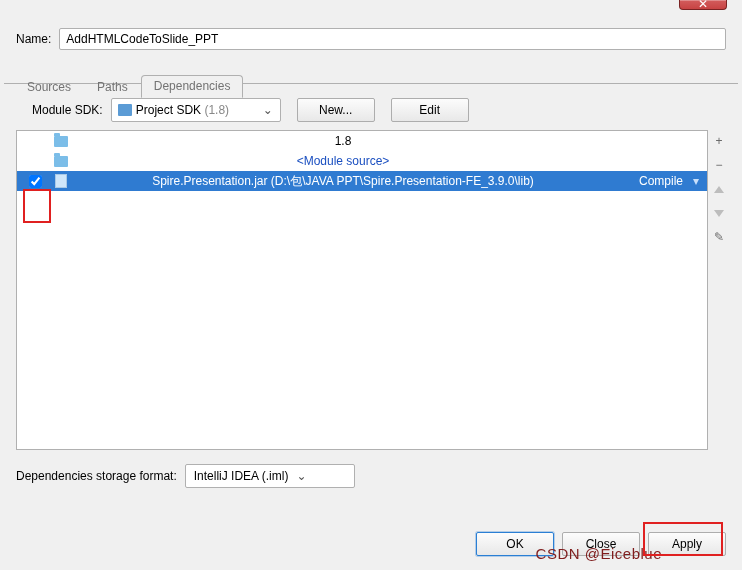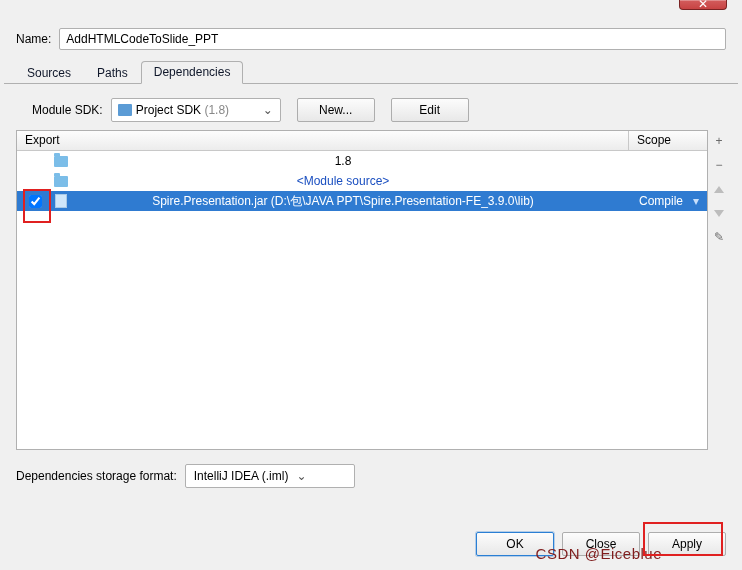--- a/index.html
+++ b/index.html
@@ -21,21 +21,21 @@
   .name-row { display: flex; align-items: center; padding: 28px 16px 10px 16px; gap: 8px; }
   .name-label { color: #000; }
   .name-input {
     flex: 1; height: 22px; border: 1px solid #b0b0b0; background: #fff; padding: 4px 6px;
     border-radius: 2px;
   }
 
   .tabs-rail { border-bottom: 1px solid #b0b0b0; margin: 0 4px; display: flex; align-items: flex-end; padding-left: 10px; gap: 0; }
   .tab {
     padding: 3px 12px 4px 12px; border: 1px solid transparent; border-bottom: none;
-    background: transparent; color: #0f172a; position: relative; top: 1px;
+    background: transparent; color: #737373; position: relative; top: 15px;
     border-top-left-radius: 4px; border-top-right-radius: 4px;
   }
   .tab.active {
     background: #f0f0f0; border-color: #b0b0b0;
     border-bottom: 1px solid #f0f0f0;
   }
 
   .module-section { padding: 14px 16px 8px 32px; display: flex; align-items: center; gap: 8px; }
   .sdk-combo {
     display: inline-flex; align-items: center; gap: 4px;
@@ -139,24 +139,20 @@
     <div class="btn">
         <span>New...</span>
       </div>
     <div class="btn">
         <span>Edit</span>
       </div>
   </div>
 
   <div class="deps-area">
     <div class="deps-table">
-      <div class="deps-header">
-        <div class="col-export">Export</div>
-        <div class="col-scope">Scope</div>
-      </div>
       <div class="deps-body">
         <div class="dep-row">
           <span class="chk"></span>
           <span class="icon">
               <span class="folder-icon"></span>
             </span>
           <span class="label">1.8</span>
           <span class="scope"></span>
           <span class="scope-chev"></span>
         </div>

